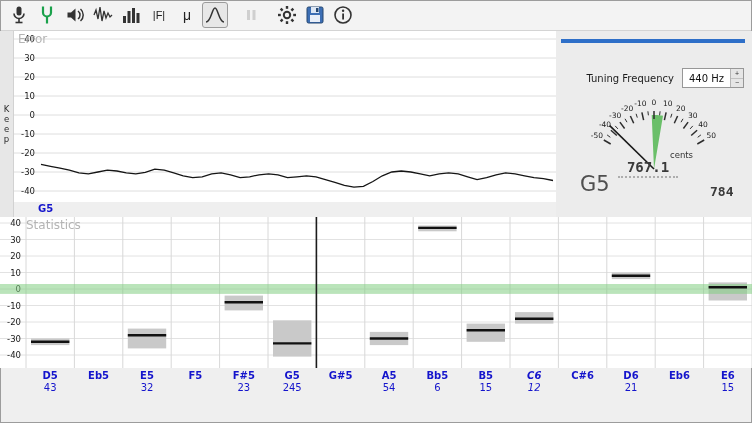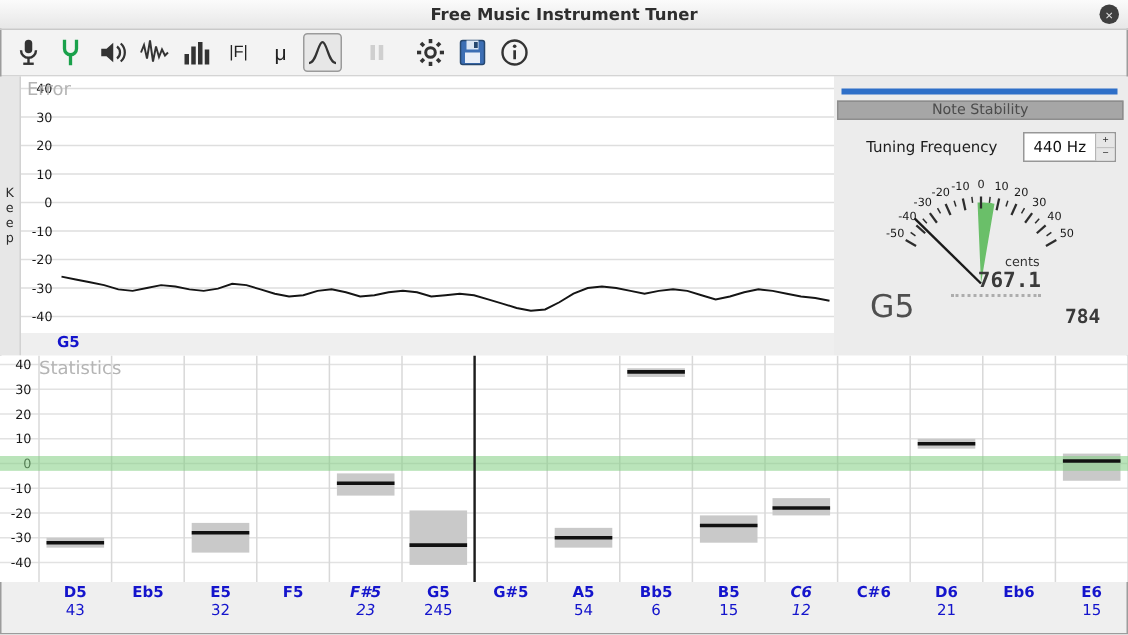--- a/index.html
+++ b/index.html
@@ -27,52 +27,48 @@
         font-size:8.5px;color:#2c2c2c;line-height:10px;cursor:default}
   .error-panel{position:absolute;left:14px;top:0;width:542px;height:100%}
   .error-svg{display:block;background:#fff}
   .panel-title{position:absolute;top:1px;left:4px;font-size:12px;color:#b4b4b4;pointer-events:none}
   .note-tag{position:absolute;top:172px;left:24px;font-size:10px;font-weight:bold}
   
   .right-panel{position:absolute;left:556px;top:0;width:196px;height:100%;background:#ececec}
   .level-bar{position:absolute;top:8px;left:5px;right:7px;height:4px;background:#2e6fc8}
   .ns-header{position:absolute;top:16px;left:2px;right:3px;height:13px;background:#a6a6a6;border:1px solid #8d8d8d;
              font-size:9.5px;color:#4c4c4c;text-align:center;line-height:11px}
-  .freq-row{position:absolute;top:36px;left:0;right:8px;height:22px;display:flex;justify-content:flex-end;align-items:center;gap:17px}
+  .freq-row{position:absolute;top:36px;left:0;right:8px;height:22px;display:flex;justify-content:flex-end;align-items:center;gap:8px}
   .freq-label{font-size:10px;color:#1c1c1c}
   .spinbox{width:62px;height:20px;background:#fff;border:1px solid #979797;display:flex;align-items:stretch}
   .spin-value{flex:1;font-size:10px;color:#111;display:flex;align-items:center;justify-content:center}
   .spin-btns{width:13px;display:flex;flex-direction:column;border-left:1px solid #b5b5b5}
   .spin-btns button{flex:1;font-size:7px;line-height:1;padding:0;border:none;background:#e6e6e6;color:#333}
   .spin-btns button:first-child{border-bottom:1px solid #c2c2c2}
   .gauge{position:absolute;top:58px;left:6px}
   .gauge-unit{position:absolute;top:119px;left:114px;font-size:8.5px;color:#333}
   .lcd{font-family:"DejaVu Sans Mono",monospace;font-weight:bold;color:#3a3a3a}
-  .lcd-cents{position:absolute;top:128px;left:78px;width:60px;text-align:right;font-size:14px;
+  .lcd-cents{position:absolute;top:128px;left:62px;width:60px;text-align:center;font-size:14px;
              border-bottom:2px dotted #adadad;padding-bottom:1px}
   .big-note{position:absolute;top:141px;left:24px;font-size:21px;color:#4f4f4f}
   .lcd-freq{position:absolute;top:153px;left:154px;font-size:13px}
   
   .stats-panel{position:relative;height:186px}
   .stats-svg{display:block;background:#fff}
   .stats-title{position:absolute;top:1px;left:26px;font-size:12px;color:#b4b4b4;pointer-events:none}
   .stats-labels{position:absolute;top:151px;left:0;right:0;height:37px}
   .note-col{position:absolute;top:2px;text-align:center}
   .note-name{font-size:10px;font-weight:bold}
   .note-count{font-size:10px;margin-top:1px}
 </style>
 </head>
 <body>
 
 <div class="window">
 
-  <div class="titlebar">
-    <span class="title">Free Music Instrument Tuner</span>
-    <button class="close"><span>×</span></button>
-  </div>
 
   <div class="toolbar">
     <button class="tb-btn">
       <svg width="22" height="22" viewBox="0 0 22 22">
         <rect x="8.5" y="2.5" width="5" height="9" rx="2.5" fill="#333"></rect>
         <path d="M6 9.5 a5 5 0 0 0 10 0" fill="none" stroke="#333" stroke-width="1.6"></path>
         <line x1="11" y1="14.5" x2="11" y2="18" stroke="#333" stroke-width="1.6"></line>
         <line x1="7.5" y1="18.5" x2="14.5" y2="18.5" stroke="#333" stroke-width="1.6"></line>
       </svg>
     </button>
@@ -180,21 +176,20 @@
           <text x="21" y="144" font-size="8.5" fill="#1a1a1a" text-anchor="end" font-family="DejaVu Sans, sans-serif">-30</text>
           <text x="21" y="163" font-size="8.5" fill="#1a1a1a" text-anchor="end" font-family="DejaVu Sans, sans-serif">-40</text>
           <polyline points="27.0,133.4 36.5,135.3 46.0,137.2 55.4,139.1 64.9,141.9 74.4,142.9 83.9,141.0 93.4,139.1 102.9,140.0 112.3,141.9 121.8,142.9 131.3,141.4 140.8,138.2 150.3,139.1 159.7,141.9 169.2,144.8 178.7,146.7 188.2,145.8 197.7,142.9 207.1,141.9 216.6,143.8 226.1,146.7 235.6,145.8 245.1,143.8 254.6,142.9 264.0,143.8 273.5,146.7 283.0,145.8 292.5,144.8 302.0,145.8 311.4,148.6 320.9,151.4 330.4,154.3 339.9,156.2 349.4,155.3 358.9,150.5 368.3,144.8 377.8,141.0 387.3,140.0 396.8,141.0 406.3,142.9 415.7,144.8 425.2,142.9 434.7,141.9 444.2,142.9 453.7,145.8 463.1,148.6 472.6,146.7 482.1,143.8 491.6,141.9 501.1,142.9 510.6,144.8 520.0,146.7 529.5,147.7 539.0,149.5" fill="none" stroke="#151515" stroke-width="1.3"></polyline>
         </svg>
       <div class="panel-title">Error</div>
       <div class="note-tag" style="color: rgb(20, 20, 204);">G5</div>
     </div>
 
     <div class="right-panel">
       <div class="level-bar"></div>
-      <div class="ns-header">Note Stability</div>
       <div class="freq-row">
         <span class="freq-label">Tuning Frequency</span>
         <span class="spinbox">
           <span class="spin-value">440 Hz</span>
           <span class="spin-btns">
             <button>+</button>
             <button>−</button>
           </span>
         </span>
       </div>
@@ -311,21 +306,21 @@
           <div class="note-count" style="color: rgb(20, 20, 204);"></div>
         </div>
         <div class="note-col" style="left: 122.8px; width: 48.4px;">
           <div class="note-name" style="color: rgb(20, 20, 204);">E5</div>
           <div class="note-count" style="color: rgb(20, 20, 204);">32</div>
         </div>
         <div class="note-col" style="left: 171.2px; width: 48.4px;">
           <div class="note-name" style="color: rgb(20, 20, 204);">F5</div>
           <div class="note-count" style="color: rgb(20, 20, 204);"></div>
         </div>
-        <div class="note-col" style="left: 219.6px; width: 48.4px; font-style: italic;">
+        <div class="note-col" style="left: 219.6px; width: 48.4px;">
           <div class="note-name" style="color: rgb(20, 20, 204);">F#5</div>
           <div class="note-count" style="color: rgb(20, 20, 204);">23</div>
         </div>
         <div class="note-col" style="left: 268px; width: 48.4px;">
           <div class="note-name" style="color: rgb(20, 20, 204);">G5</div>
           <div class="note-count" style="color: rgb(20, 20, 204);">245</div>
         </div>
         <div class="note-col" style="left: 316.4px; width: 48.4px;">
           <div class="note-name" style="color: rgb(20, 20, 204);">G#5</div>
           <div class="note-count" style="color: rgb(20, 20, 204);"></div>

